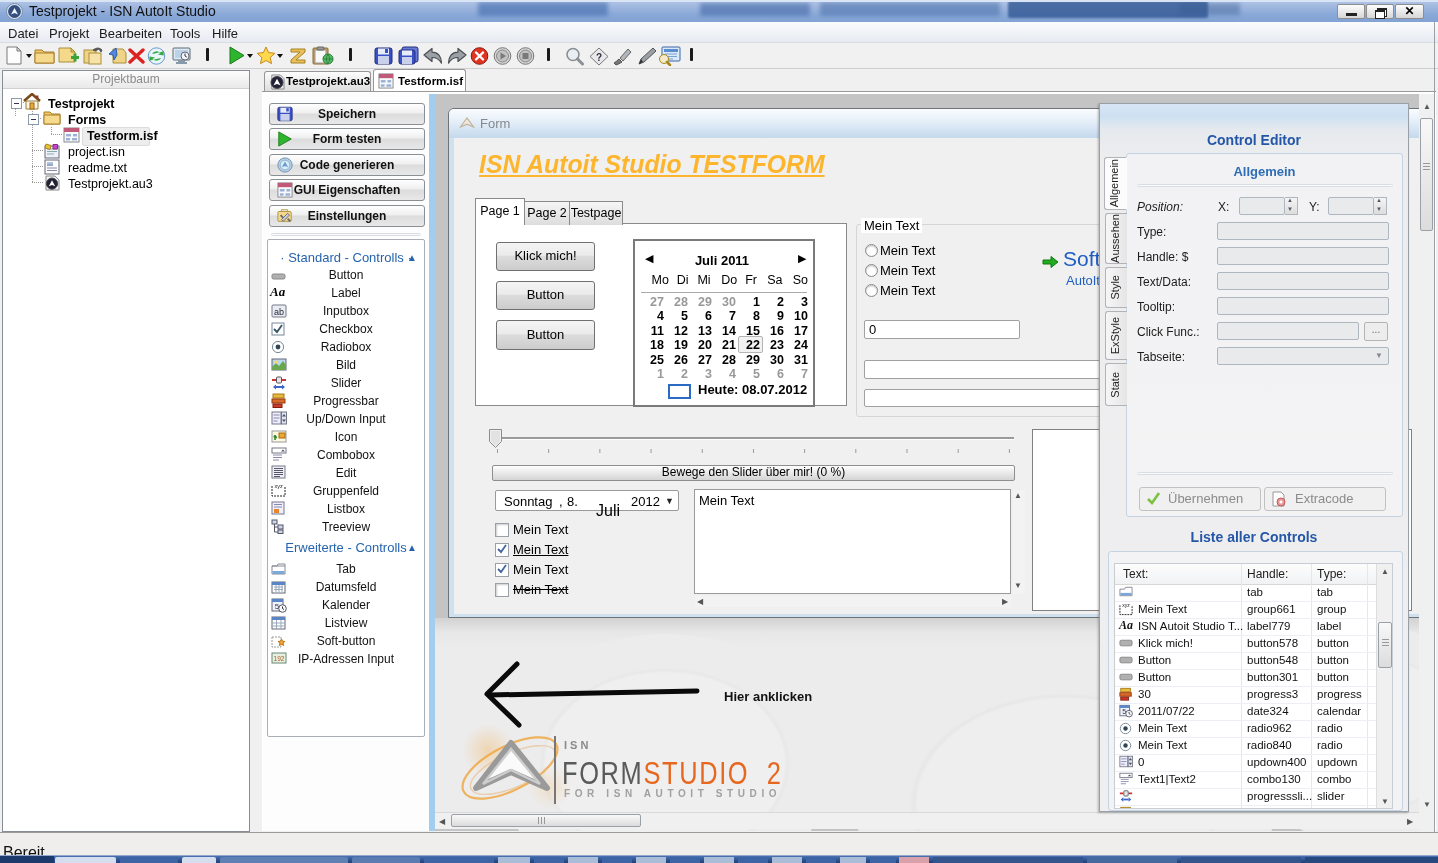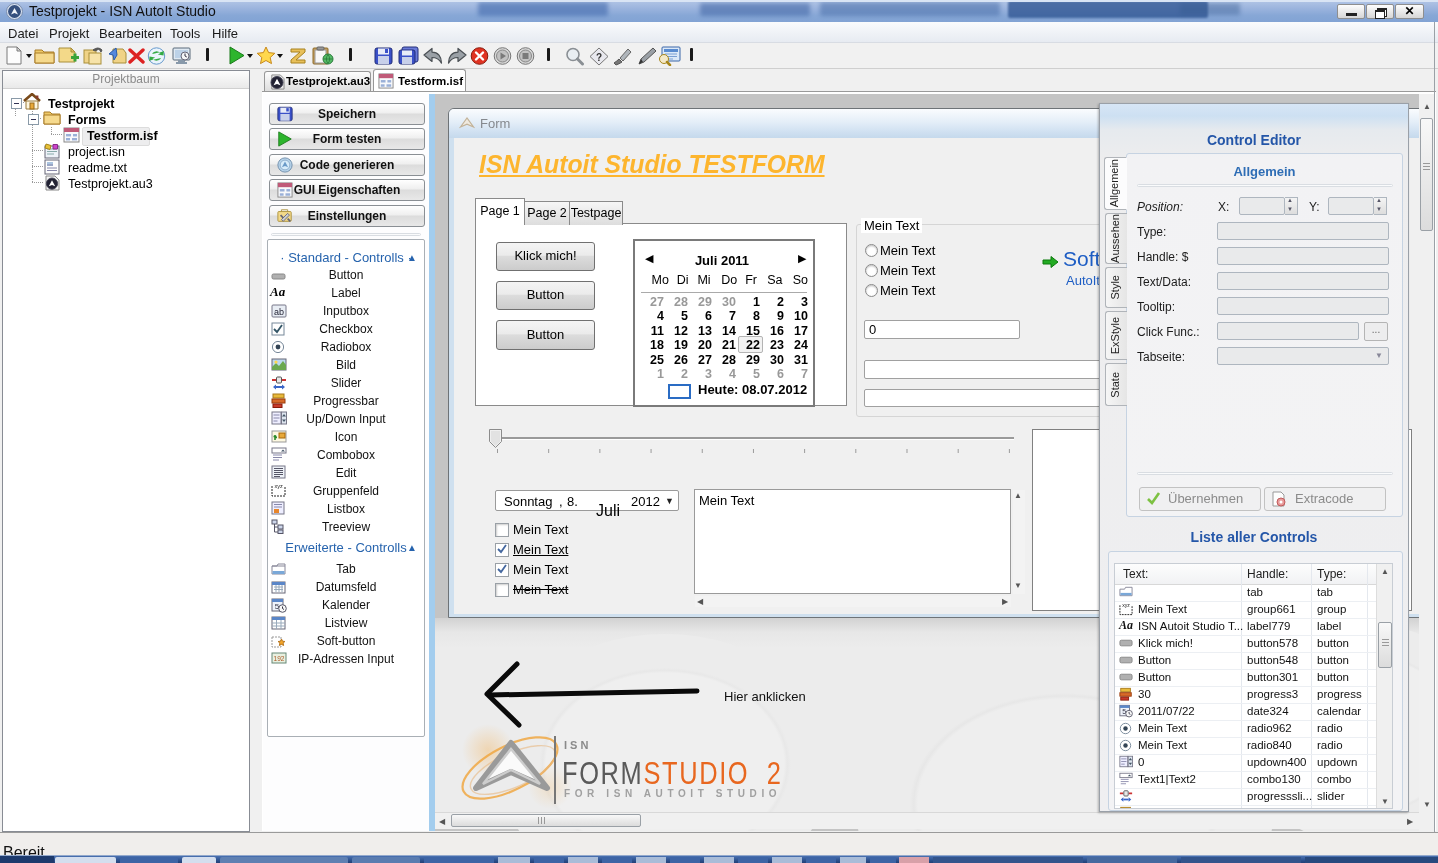--- a/index.html
+++ b/index.html
@@ -637,20 +637,21 @@
       <div class="abs" style="left:410px;top:251px;width:540px;height:18px;background:#fff;border:1px solid #a0a0a0;border-radius:2px;box-sizing:border-box;"></div>
 
       <div class="abs" style="left:38px;top:299px;width:522px;height:2px;background:#9a9a9a;border-bottom:1px solid #fff;"></div>
       <svg class="abs" style="left:34px;top:290px" width="15" height="21" viewBox="0 0 15 21">
         <path d="M1.5 1.5 h12 v12 l-6 6 -6 -6 z" fill="#f0f0f0" stroke="#8c8c8c"></path>
         <path d="M3 3 h9 v10.5 l-4.5 4.5 -4.5 -4.5 z" fill="#e2e2e2"></path>
       </svg>
 
       <div class="abs" style="left:43px;top:311px;width:513px;height:4px;background-image:linear-gradient(90deg,#999 1px,transparent 1px);background-size:51.2px 4px;"></div>
 
+      <div class="abs" style="left:38px;top:327px;width:521px;height:14px;border:1px solid #8e8e8e;border-radius:2px;background:linear-gradient(180deg,#fefefe,#d4d4d4);font-size:12px;text-align:center;line-height:13px;">Bewege den Slider über mir! (0 %)</div>
 
       <div class="abs" style="left:41px;top:352px;width:184px;height:21px;background:#fff;border:1px solid #9a9a9a;border-radius:2px;box-sizing:border-box;">
         <div class="tx" style="left:8px;top:3px;font-size:13px;">Sonntag</div>
         <div class="tx" style="left:63px;top:3px;font-size:13px;">,</div>
         <div class="tx" style="left:71px;top:3px;font-size:13px;">8.</div>
         <div class="tx" style="left:100px;top:11px;font-size:16px;">Juli</div>
         <div class="tx" style="left:135px;top:3px;font-size:13px;">2012</div>
         <div class="tx" style="left:169px;top:5px;font-size:9px;color:#222;">▼</div>
       </div>
 
@@ -679,21 +680,21 @@
       <div class="tx" style="left:548px;top:459px;font-size:8px;color:#555;">▶</div>
 
       <div class="abs" style="left:578px;top:291px;width:380px;height:182px;background:#fff;border:1px solid #808080;box-sizing:border-box;"></div>
     </div>
   </div>
 
   <svg class="abs" style="left:48px;top:565px" width="220" height="70" viewBox="0 0 220 70">
     <path d="M6 36 L214 32" stroke="#0a0a0a" stroke-width="5" stroke-linecap="round" fill="none"></path>
     <path d="M4 35 L34 5 M4 35 L36 66" stroke="#0a0a0a" stroke-width="5" stroke-linecap="round" fill="none"></path>
   </svg>
-  <div class="tx" style="left:289px;top:595px;font-size:13px;font-weight:normal;color:#111;">Hier anklicken</div>
+  <div class="tx" style="left:289px;top:595px;font-size:13px;font-weight:bold;color:#111;">Hier anklicken</div>
 
   <svg class="abs" style="left:15px;top:628px" width="140" height="92" viewBox="0 0 140 92">
     <defs>
       <radialGradient id="glow" cx="50%" cy="50%" r="50%">
         <stop offset="0%" stop-color="#f3b054" stop-opacity=".38"></stop>
         <stop offset="100%" stop-color="#f3b054" stop-opacity="0"></stop>
       </radialGradient>
     </defs>
     <circle cx="38" cy="28" r="26" fill="url(#glow)"></circle>
     <circle cx="100" cy="65" r="22" fill="url(#glow)" opacity=".6"></circle>

